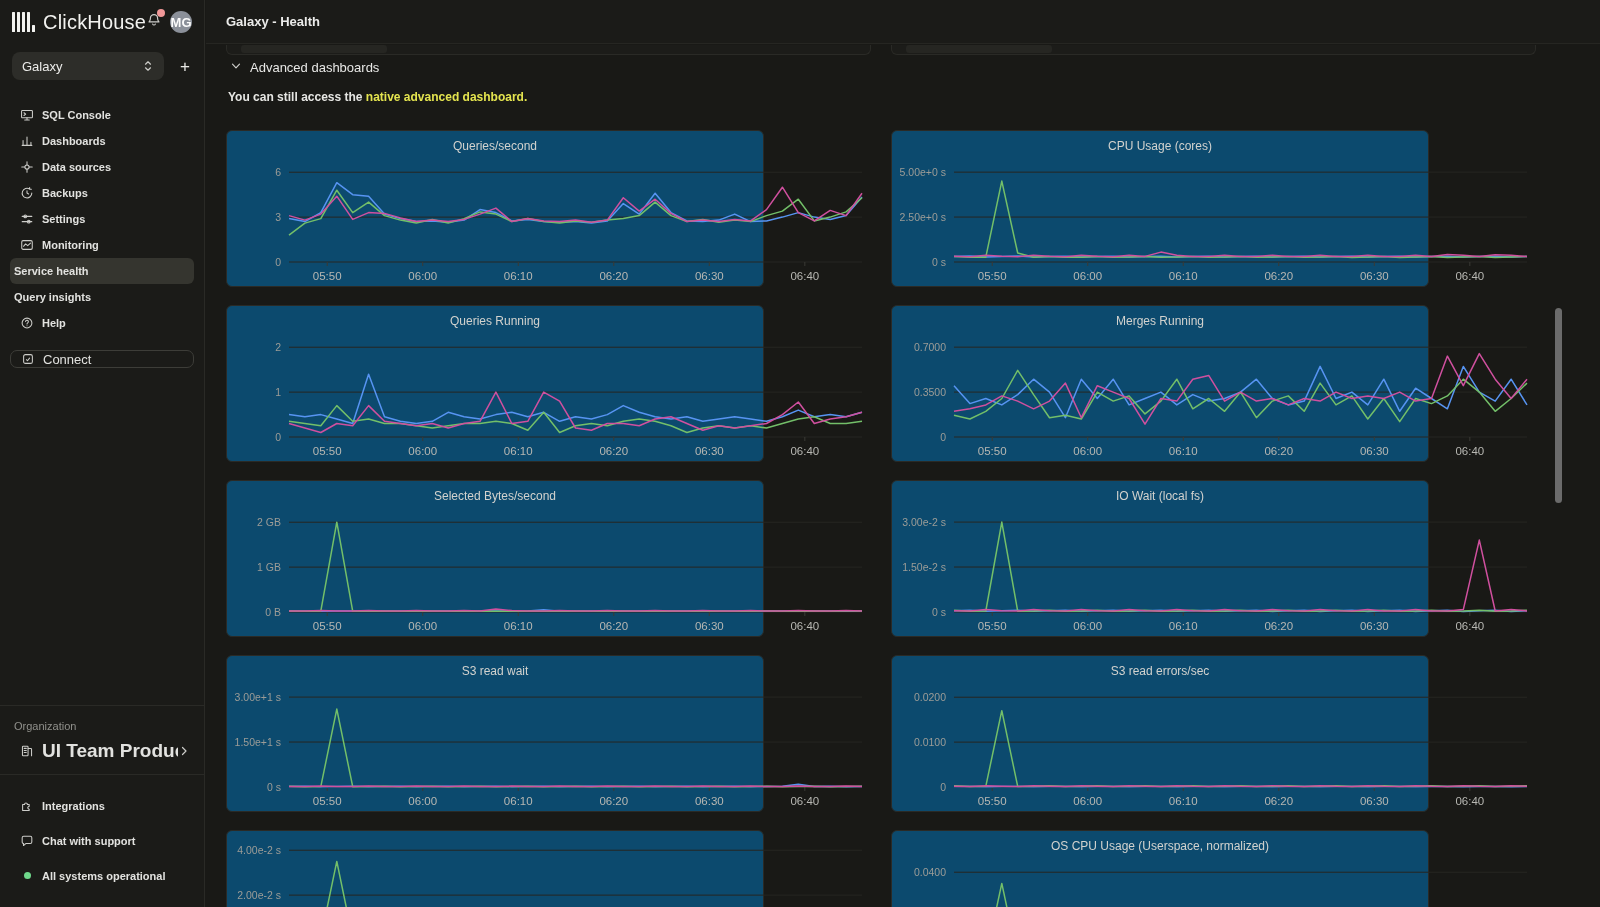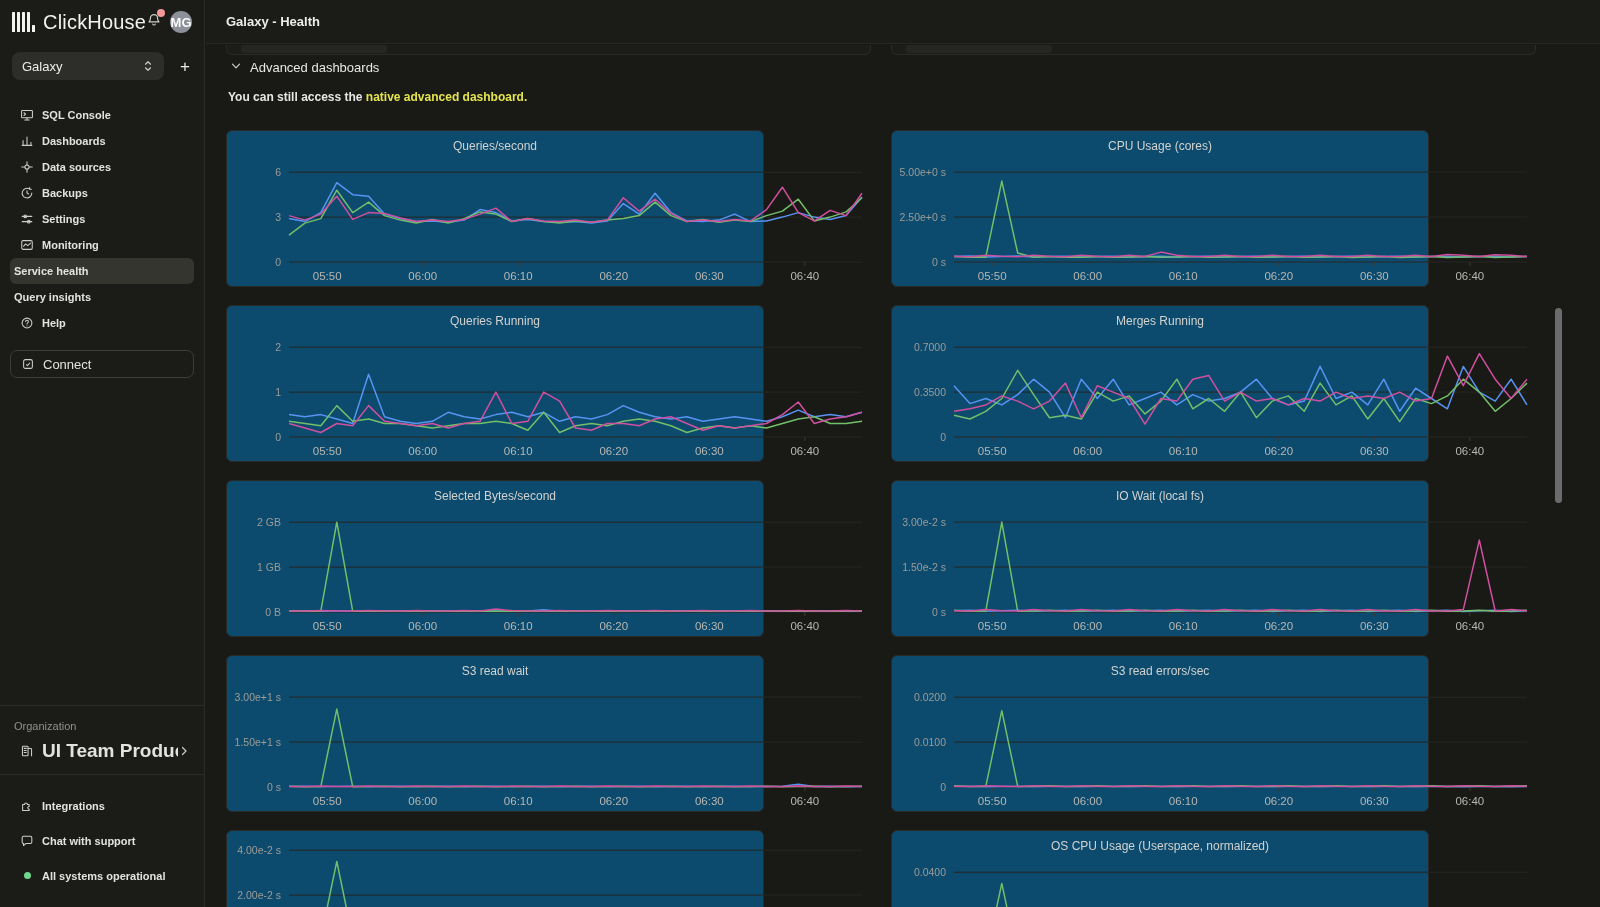--- a/index.html
+++ b/index.html
@@ -24,21 +24,21 @@
     align-items:center; padding:0 10px; font-size:13px; color:#ececea; cursor:pointer; }
   .svc-select .lbl { flex:1; }
   .plus-btn { color:#e8e8e5; font-size:17px; font-weight:400; cursor:pointer; line-height:1; padding:2px 6px; }
   .nav { padding:12px 0 0; }
   .nav-item { display:flex; align-items:center; height:26px; margin:0 10px; padding:0 4px;
     border-radius:6px; cursor:pointer; }
   .nav-item .ic { width:14px; height:14px; margin:0 8px 0 6px; flex:0 0 14px; }
   .nav-item .txt { font-size:11px; font-weight:700; color:#e2e2df; }
   .nav-item.sub { }
   .nav-item.selected { background:#35352f; }
-  .connect-btn { display:flex; align-items:center; height:28px; margin:14px 10px 0; padding:0 4px;
+  .connect-btn { display:flex; align-items:center; height:18px; margin:14px 10px 0; padding:0 4px;
     border:1px solid #3d3d38; border-radius:7px; cursor:pointer; }
   .connect-btn .ic { width:14px; height:14px; margin:0 8px 0 6px; }
   .connect-btn .txt { font-size:13px; font-weight:500; color:#e2e2df; }
   .sidebar-bottom { position:absolute; bottom:7px; left:0; width:100%; padding-bottom:12px; }
   .divider { border-top:1px solid #2a2a26; }
   .org-label { font-size:11px; color:#90908b; padding:14px 12px 6px 14px; }
   .org-row { display:flex; align-items:center; height:26px; margin:0 10px 10px; padding:0 4px; cursor:pointer; }
   .org-row .ic { width:14px; height:14px; margin:0 8px 0 6px; }
   .org-row .txt { font-size:19px; font-weight:700; color:#e2e2df; flex:1; white-space:nowrap; overflow:hidden; }
   .foot { padding-top:8px; }

